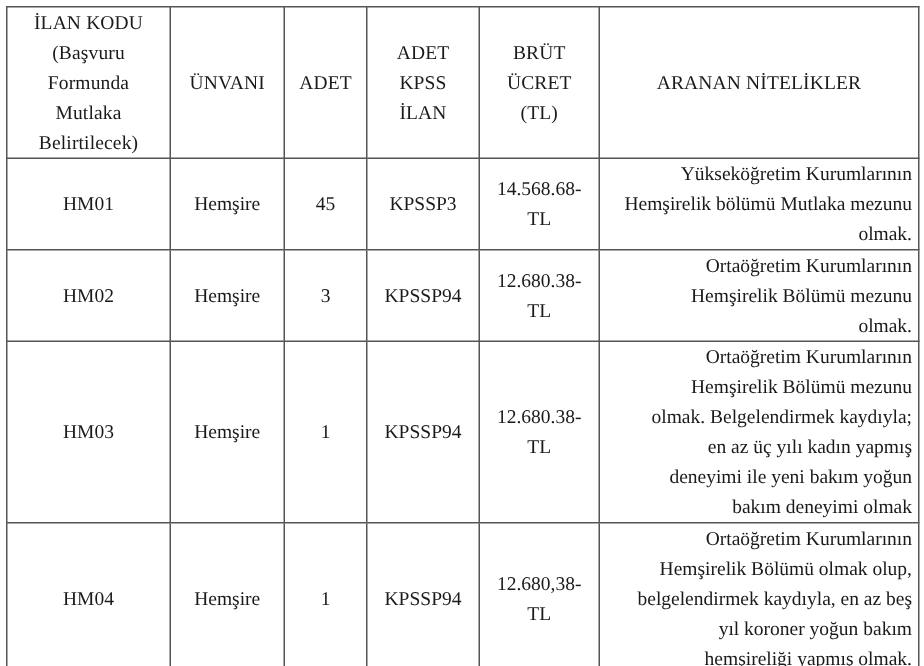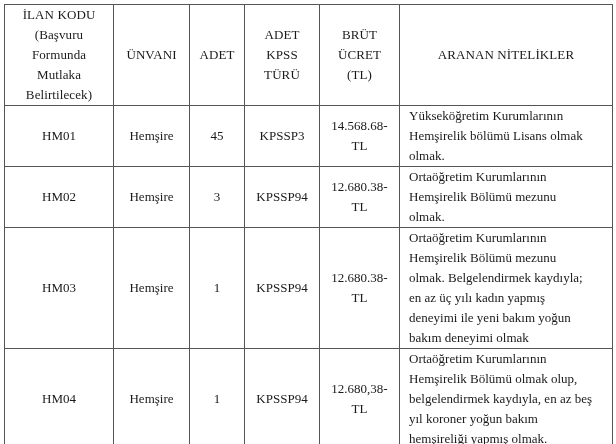--- a/index.html
+++ b/index.html
@@ -16,21 +16,21 @@
     td, th {
       border: 1.5px solid #555555;
       padding: 0;
       vertical-align: middle;
       text-align: center;
       font-weight: normal;
       line-height: 20px;
     }
     th { letter-spacing: 0.1px; }
     td.desc {
-      text-align: left;
+      text-align: right;
       vertical-align: top;
       padding: 0 4px 0 9px;
       line-height: 20px;
     }
     .hdr { height: 98px; }
     .r1 { height: 59px; }
     .r2 { height: 59px; }
     .r3 { height: 118px; }
     .r4 { height: 97px; }
     .ucret { line-height: 20px; }
@@ -55,21 +55,21 @@
         <div>(Başvuru</div>
         <div>Formunda</div>
         <div>Mutlaka</div>
         <div>Belirtilecek)</div>
       </th>
       <th>ÜNVANI</th>
       <th>ADET</th>
       <th>
         <div>ADET</div>
         <div>KPSS</div>
-        <div>TÜRÜ</div>
+        <div>İLAN</div>
       </th>
       <th>
         <div>BRÜT</div>
         <div>ÜCRET</div>
         <div>(TL)</div>
       </th>
       <th>ARANAN NİTELİKLER</th>
     </tr>
   </thead>
   <tbody>
@@ -77,21 +77,21 @@
       <td>HM01</td>
       <td>Hemşire</td>
       <td>45</td>
       <td>KPSSP3</td>
       <td class="ucret">
         <div>14.568.68-</div>
         <div>TL</div>
       </td>
       <td class="desc">
         <div>Yükseköğretim Kurumlarının</div>
-        <div>Hemşirelik bölümü Lisans olmak</div>
+        <div>Hemşirelik bölümü Mutlaka mezunu</div>
         <div>olmak.</div>
       </td>
     </tr>
     <tr class="r2">
       <td>HM02</td>
       <td>Hemşire</td>
       <td>3</td>
       <td>KPSSP94</td>
       <td class="ucret">
         <div>12.680.38-</div>

